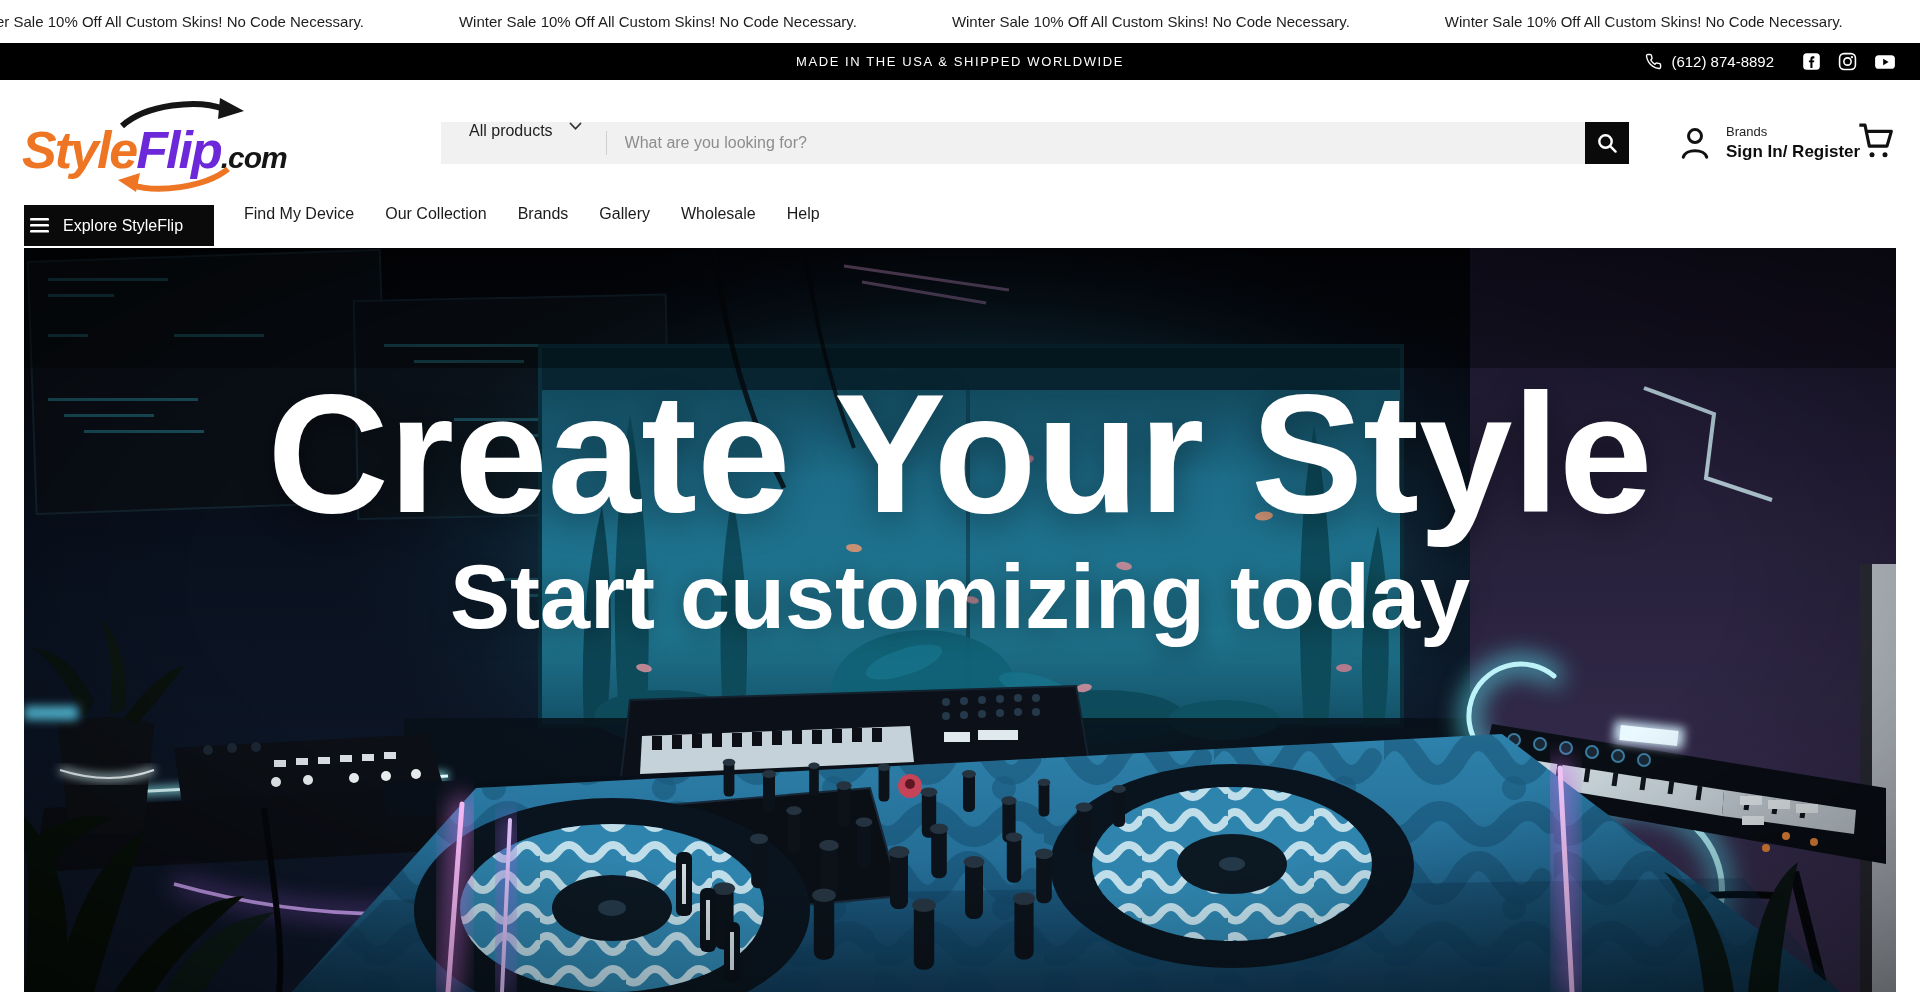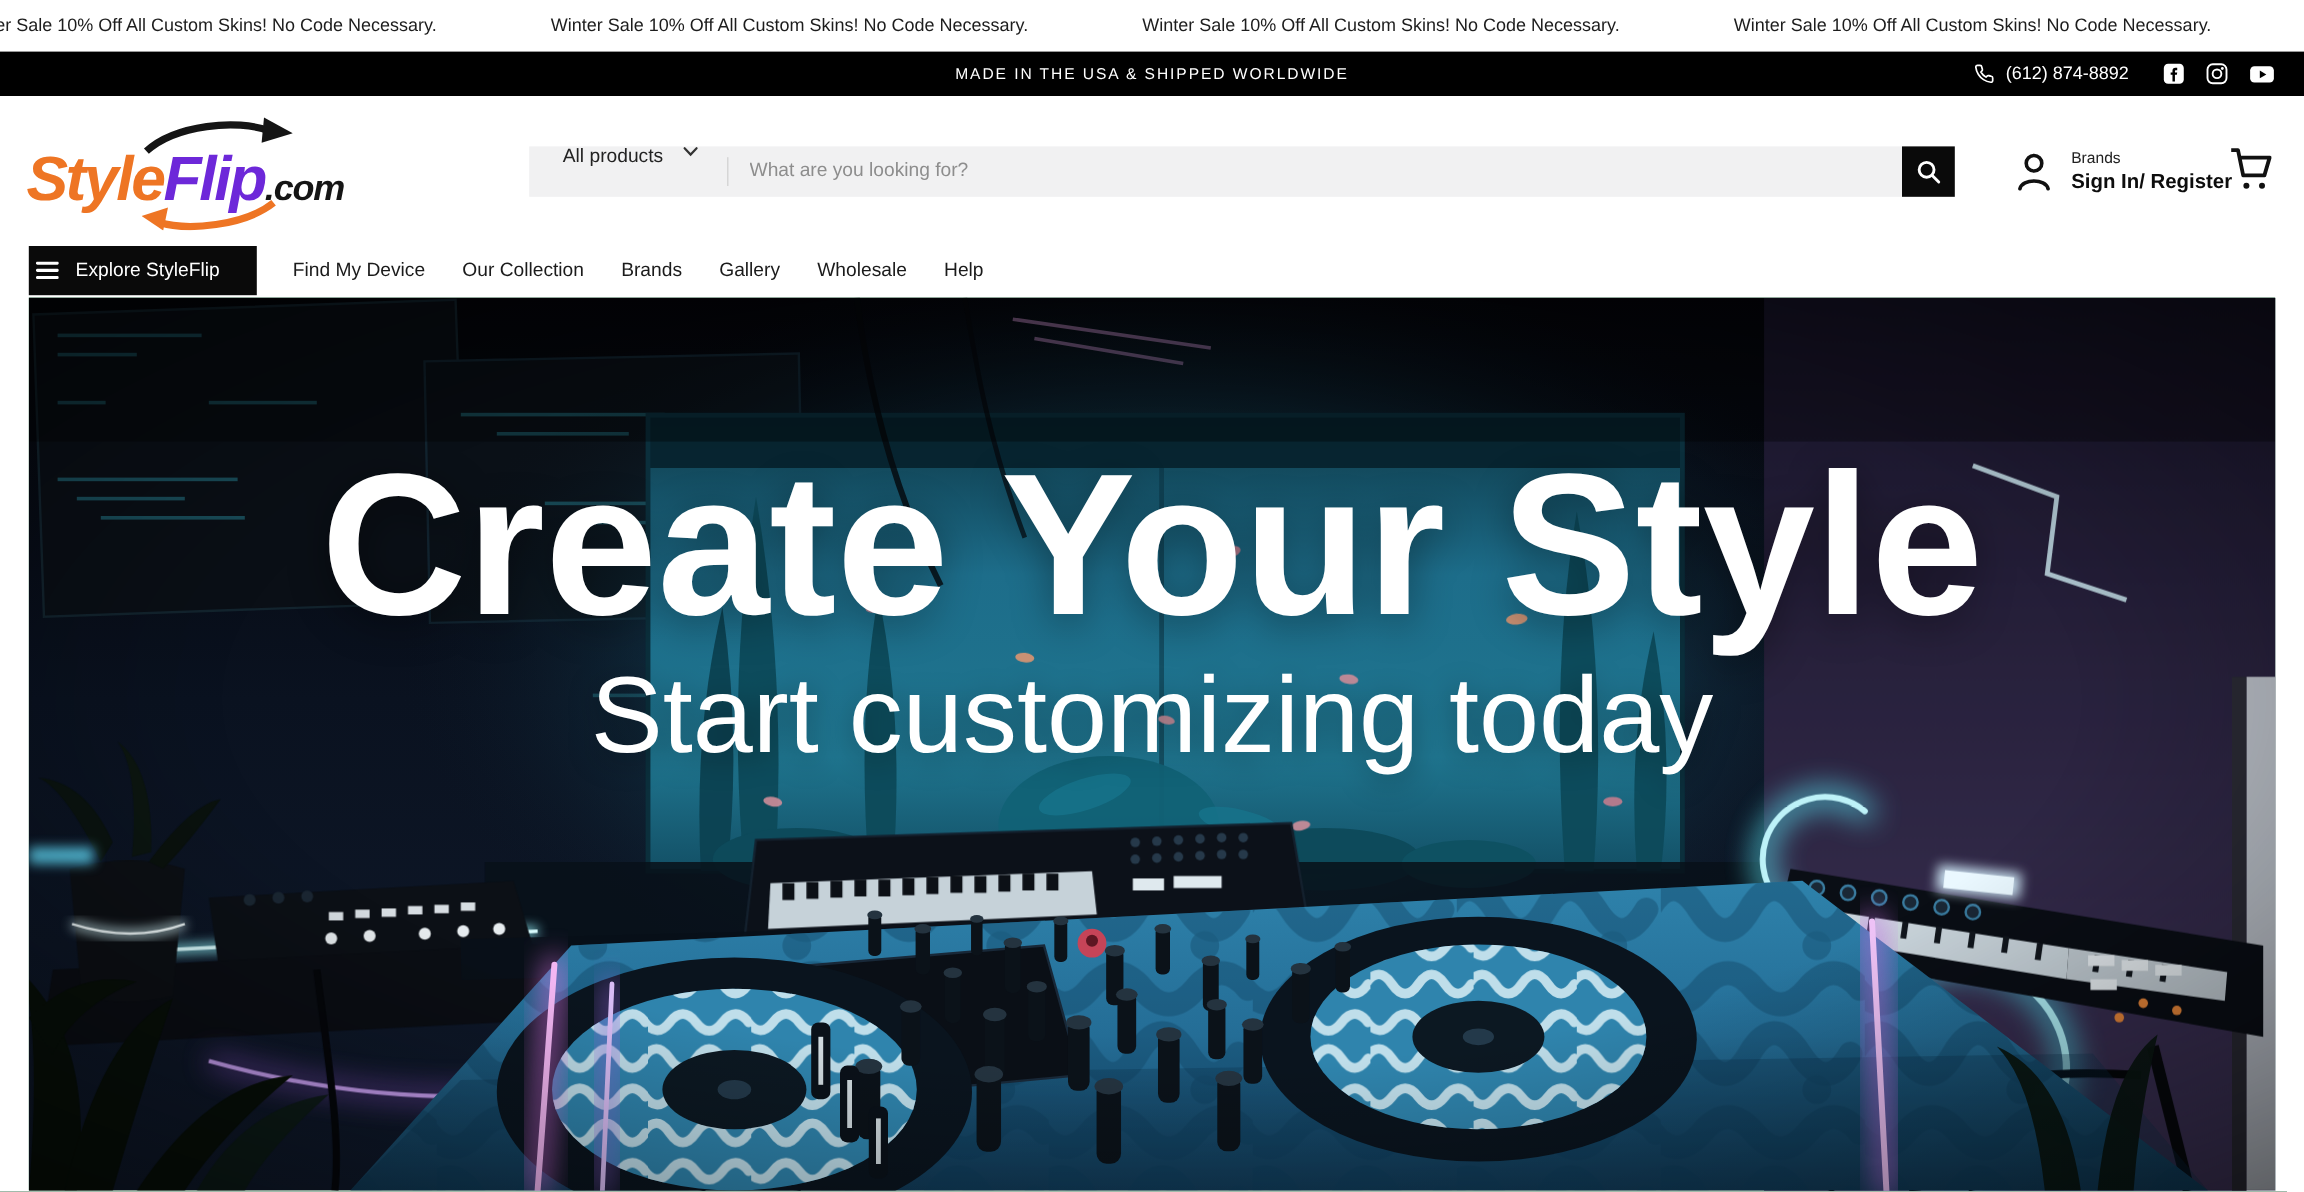--- a/index.html
+++ b/index.html
@@ -34,28 +34,28 @@
   .search-input { flex:1; height:100%; border:none; background:transparent; outline:none; font-size:16px; color:#be185d; padding:0 18px; font-family:inherit; }
   .search-input::placeholder { color:#8d8d8d; }
   .search-btn { width:44px; height:42px; background:#0a0a0a; border:none; display:flex; align-items:center; justify-content:center; cursor:pointer; }
   .account { position:absolute; left:1676px; top:50%; transform:translateY(-50%); display:flex; align-items:center; gap:12px; cursor:pointer; }
   .account-welcome { font-size:13px; color:#222; margin-bottom:3px; }
   .account-signin { font-size:17px; font-weight:bold; color:#0d0d0d; }
   .cart { position:absolute; left:1856px; top:50%; transform:translateY(-50%); background:none; border:none; padding:0; cursor:pointer; }
   
   nav { height:41px; background:#fff; display:flex; align-items:stretch; padding-left:24px; }
   .explore-btn { width:190px; background:#0a0a0a; color:#fff; border:none; display:flex; align-items:center; gap:14px; font-size:16px; cursor:pointer; font-family:inherit; }
-  .nav-links { display:flex; align-items:center; gap:31px; margin-left:30px; }
+  .nav-links { display:flex; align-items:flex-start; gap:31px; margin-left:30px; }
   .nav-link { font-size:16px; color:#1b1b1b; text-decoration:none; cursor:pointer; }
   
   .hero { margin:2px 24px 0; height:744px; position:relative; overflow:hidden; background:#14532d; }
   .hero svg.scene { position:absolute; inset:0; width:100%; height:100%; display:block; }
   .hero-text { position:absolute; left:0; right:0; top:118px; text-align:center; color:#fff; z-index:2; pointer-events:none; }
   .hero-title { margin:0; font-size:168px; font-weight:bold; line-height:1.05; letter-spacing:0px; text-shadow:0 6px 34px rgba(0,0,0,.4); }
-  .hero-subtitle { margin:10px 0 0; font-size:90px; font-weight:normal; line-height:1; text-shadow:0 5px 26px rgba(0,0,0,.4); }
+  .hero-subtitle { margin:10px 0 0; font-size:90px; font-weight:bold; line-height:1; text-shadow:0 5px 26px rgba(0,0,0,.4); }
 </style>
 </head>
 <body>
 
 <div class="marquee">
   <div class="marquee-track">
     <span class="marquee-item">Winter Sale 10% Off All Custom Skins! No Code Necessary.</span>
     <span class="marquee-item">Winter Sale 10% Off All Custom Skins! No Code Necessary.</span>
     <span class="marquee-item">Winter Sale 10% Off All Custom Skins! No Code Necessary.</span>
     <span class="marquee-item">Winter Sale 10% Off All Custom Skins! No Code Necessary.</span>

